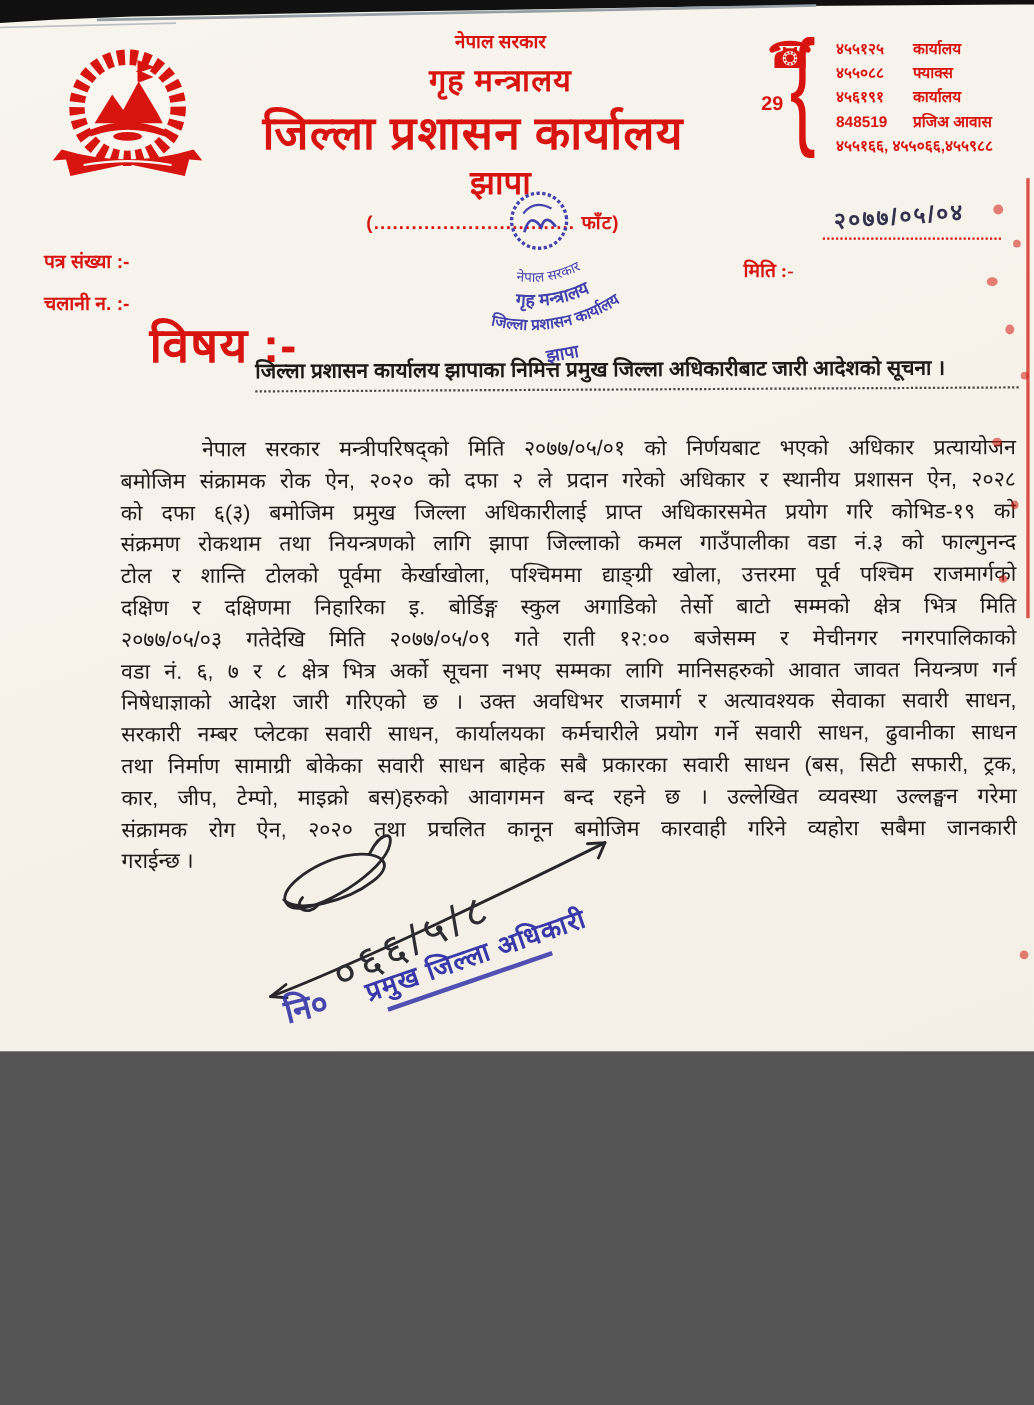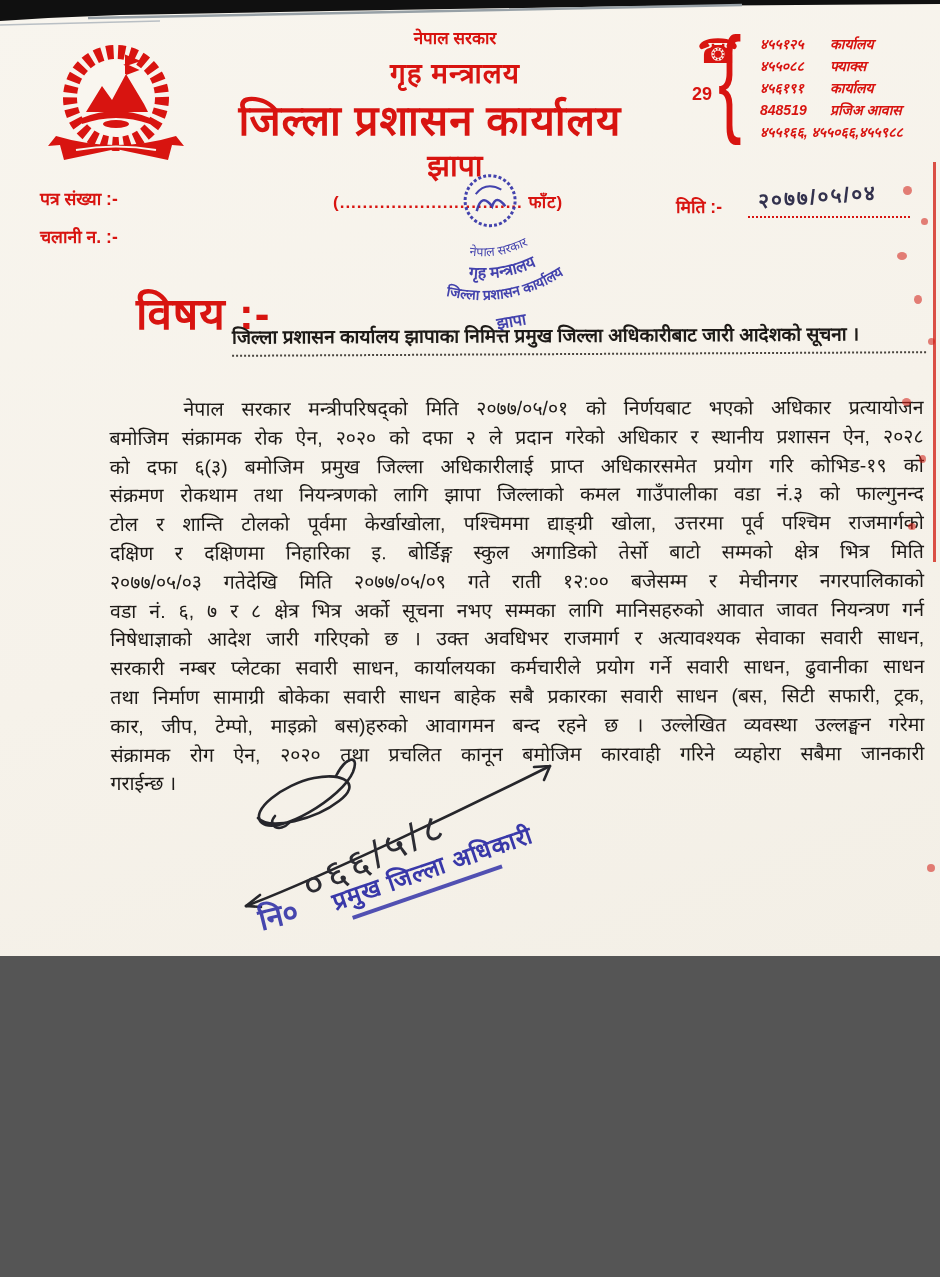--- a/index.html
+++ b/index.html
@@ -21,28 +21,28 @@
   
   .gov{left:375px;top:26px;width:160px;text-align:center;font-size:17px;}
   .ministry{left:330px;top:53px;width:250px;text-align:center;font-size:28px;letter-spacing:1px;}
   .office{left:150px;top:90px;width:560px;text-align:center;font-size:42px;letter-spacing:1px;}
   .district{left:375px;top:144px;width:160px;text-align:center;font-size:30px;}
 
   
   .tel-icon{left:697px;top:34px;font-size:34px;line-height:1;}
   .area{left:692px;top:84px;font-size:18px;}
   .brace{left:718px;top:20px;font-size:118px;line-height:1;font-weight:400;transform:scaleX(.6);transform-origin:left top;}
-  .ph-row{left:760px;font-size:14px;white-space:nowrap;font-style:italic;}
+  .ph-row{left:760px;font-size:14px;white-space:nowrap;}
   .ph-num{display:inline-block;min-width:62px;}
   .ph-lab{margin-left:8px;}
 
   
-  .f-label{font-size:17.5px;}
+  .f-label{font-size:17.5px;margin-top:39px;}
   .fant{left:333px;top:190px;font-size:17px;letter-spacing:1px;}
-  .date-label{left:676px;top:194px;}
+  .date-label{left:676px;top:194px;font-family:Liberation Serif, serif;}
   .date-dots{left:748px;top:176px;width:162px;height:40px;border-bottom:2.5px dotted #d81410;}
   .date-val{left:758px;top:182px;font-size:21px;color:#33324e;transform:rotate(-4deg);letter-spacing:2px;font-weight:bold;}
 
   
   .stamp{left:383px;top:158px;transform:rotate(-10deg);opacity:.92;}
 
   
   .subj-label{left:136px;top:282px;font-size:44px;letter-spacing:1px;}
   .subj-text{left:232px;top:322px;width:694px;font-size:19px;font-weight:bold;
     border-bottom:2px dotted #4a463f;padding-bottom:5px;transform:rotate(-.3deg);}

